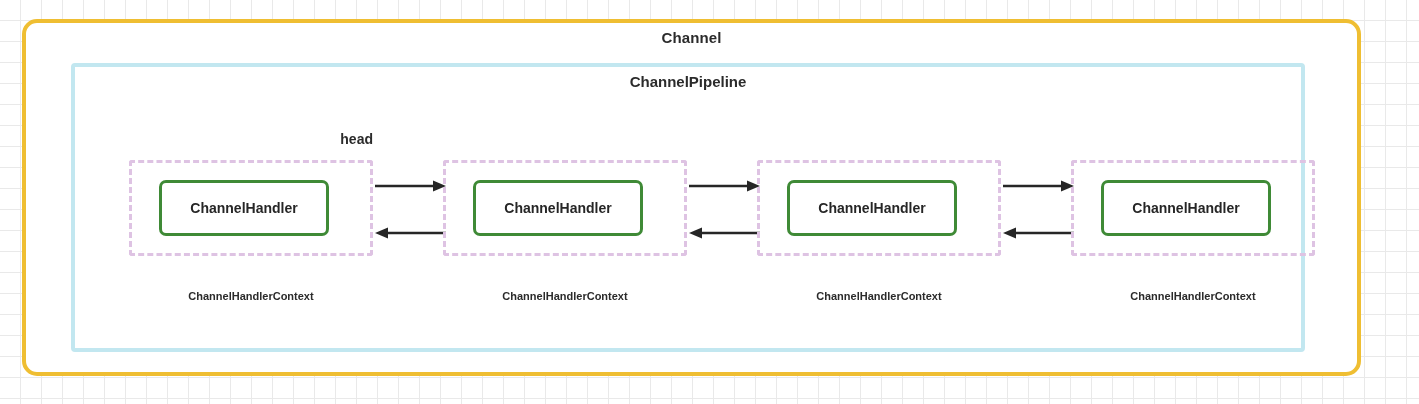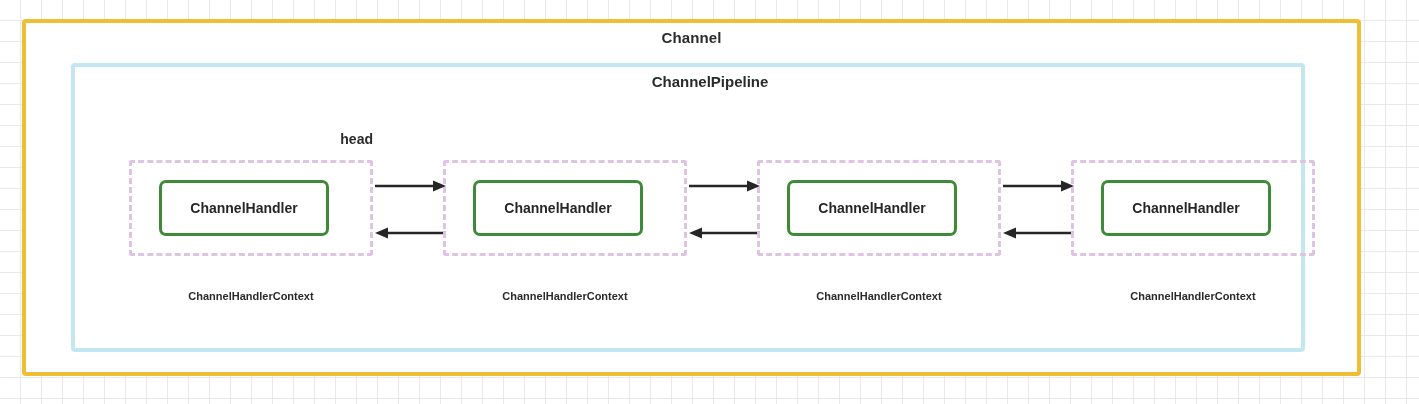--- a/index.html
+++ b/index.html
@@ -29,21 +29,21 @@
 
   
   #channel-frame {
     position: absolute;
     left: 22px;
     top: 19px;
     width: 1339px;
     height: 357px;
     box-sizing: border-box;
     border: 4px solid #efbe32;
-    border-radius: 4px;
+    border-radius: 15px;
     background: #ffffff;
   }
   #channel-title {
     position: absolute;
     left: 0;
     top: 6px;
     width: 100%;
     text-align: center;
     font-size: 15px;
     font-weight: bold;
@@ -65,21 +65,20 @@
   }
   #pipeline-title {
     position: absolute;
     left: 0;
     top: 6px;
     width: 100%;
     text-align: center;
     font-size: 15px;
     font-weight: bold;
     color: #2b2b2b;
-    padding-left: 22px;
   }
 
   
   .node-group {
     position: absolute;
     top: 93px;           
     width: 244px;
     height: 96px;
   }
   .ctx-box {

